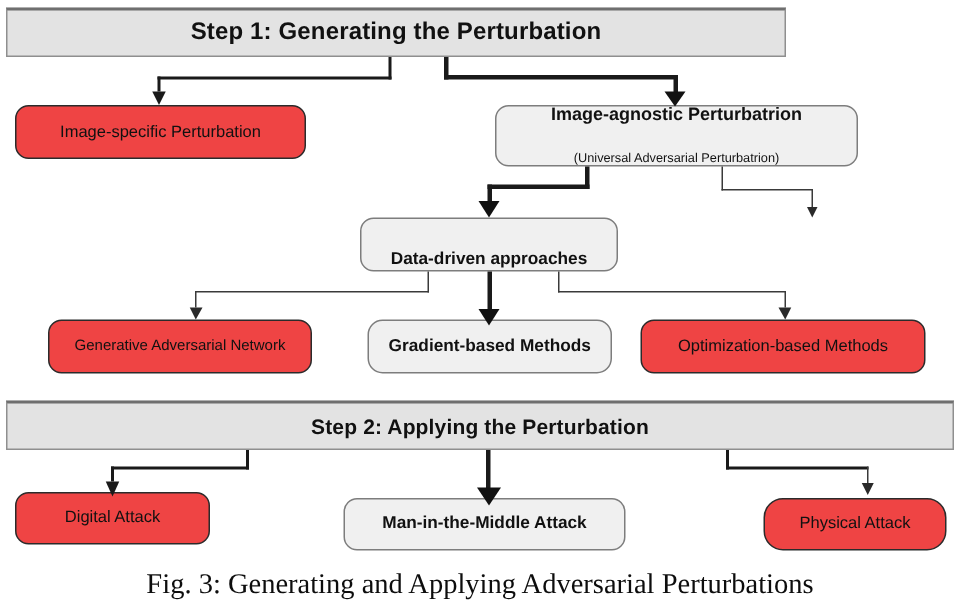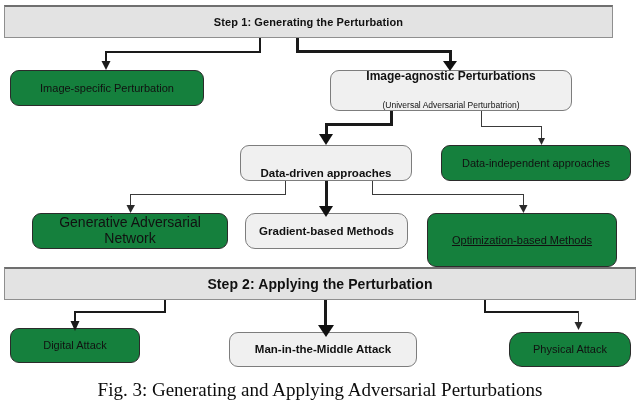--- a/index.html
+++ b/index.html
@@ -24,21 +24,21 @@
     color:#111;
     letter-spacing:.1px;
   }
 
   
   .node{
     position:absolute;
     box-sizing:border-box;
     border:1px solid #2b2b2b;
     border-radius:9px;
-    background:#15803d;
+    background:#ef4444;
     display:flex;flex-direction:column;
     align-items:center;justify-content:center;
     color:#111;
     text-align:center;
     line-height:1.12;
   }
   .node.shaded{
     background:#f0f0f0;
     border-color:#7d7d7d;
   }
@@ -60,76 +60,73 @@
     font-size:19px;
     color:#0d0d0d;
     white-space:nowrap;
   }
 </style>
 </head>
 <body>
 
 <div id="stage">
 
-  <div class="banner" style="left:4px;top:5px;width:609px;height:33px;font-size:11px;text-align:center;">
+  <div class="banner" style="left:4px;top:5px;width:520px;height:33px;font-size:16px;text-align:center;">
     <span>Step 1: Generating the Perturbation</span>
   </div>
 
   <div class="ln" style="left:259px;top:38px;width:2px;height:15px;"></div>
   <div class="ln" style="left:105px;top:51px;width:156px;height:2px;"></div>
   <div class="ln" style="left:105px;top:51px;width:2px;height:10px;"></div>
 
   <div class="ln" style="left:296px;top:38px;width:3px;height:15px;"></div>
   <div class="ln" style="left:296px;top:50px;width:156px;height:3px;"></div>
   <div class="ln" style="left:449px;top:50px;width:3px;height:12px;"></div>
 
   <div class="node" style="left:10px;top:70px;width:194px;height:36px;font-size:11px;">
     <span class="t1">Image-specific Perturbation</span>
   </div>
 
   <div class="node shaded" style="left:330px;top:70px;width:242px;height:41px;font-size:12px;">
-    <span class="t1">Image-agnostic Perturbations</span>
+    <span class="t1">Image-agnostic Perturbatrion</span>
     <span class="t2">(Universal Adversarial Perturbatrion)</span>
   </div>
 
   <div class="ln" style="left:390px;top:111px;width:3px;height:15px;"></div>
   <div class="ln" style="left:325px;top:123px;width:68px;height:3px;"></div>
   <div class="ln" style="left:325px;top:123px;width:3px;height:12px;"></div>
 
   <div class="ln thin" style="left:481px;top:111px;width:1px;height:16px;"></div>
   <div class="ln thin" style="left:481px;top:126px;width:61px;height:1px;"></div>
   <div class="ln thin" style="left:541px;top:126px;width:1px;height:12px;"></div>
 
   <div class="node shaded" style="left:240px;top:145px;width:172px;height:36px;font-size:11.5px;justify-content:flex-end;">
     <span class="t1">Data-driven approaches</span>
   </div>
 
-  <div class="node" style="left:441px;top:145px;width:190px;height:36px;font-size:11px;">
-    <span class="t1">Data-independent approaches</span>
-  </div>
 
   <div class="ln thin" style="left:285px;top:181px;width:1px;height:14px;"></div>
   <div class="ln thin" style="left:130px;top:194px;width:156px;height:1px;"></div>
   <div class="ln thin" style="left:130px;top:194px;width:1px;height:11px;"></div>
 
   <div class="ln" style="left:325px;top:181px;width:3px;height:26px;"></div>
 
   <div class="ln thin" style="left:372px;top:181px;width:1px;height:14px;"></div>
   <div class="ln thin" style="left:372px;top:194px;width:152px;height:1px;"></div>
   <div class="ln thin" style="left:523px;top:194px;width:1px;height:11px;"></div>
 
-  <div class="node" style="left:32px;top:213px;width:196px;height:36px;font-size:14px;">
+  <div class="node" style="left:32px;top:213px;width:176px;height:36px;font-size:10px;">
     <span class="t1">Generative Adversarial Network</span>
   </div>
 
   <div class="node shaded" style="left:245px;top:213px;width:163px;height:36px;font-size:11.5px;border-radius:10px;">
     <span class="t1">Gradient-based Methods</span>
   </div>
 
-  <div class="node" style="left:427px;top:213px;width:190px;height:54px;font-size:11px;text-decoration:underline;">
+  <div class="node" style="left:427px;top:213px;width:190px;height:36px;font-size:11px;">
     <span class="t1">Optimization-based Methods</span>
   </div>
 
   <div class="banner" style="left:4px;top:267px;width:632px;height:33px;font-size:14px;">
     <span>Step 2: Applying the Perturbation</span>
   </div>
 
   <div class="ln" style="left:164px;top:300px;width:2px;height:13px;"></div>
   <div class="ln" style="left:74px;top:311px;width:92px;height:2px;"></div>
   <div class="ln" style="left:74px;top:311px;width:2px;height:10px;"></div>

